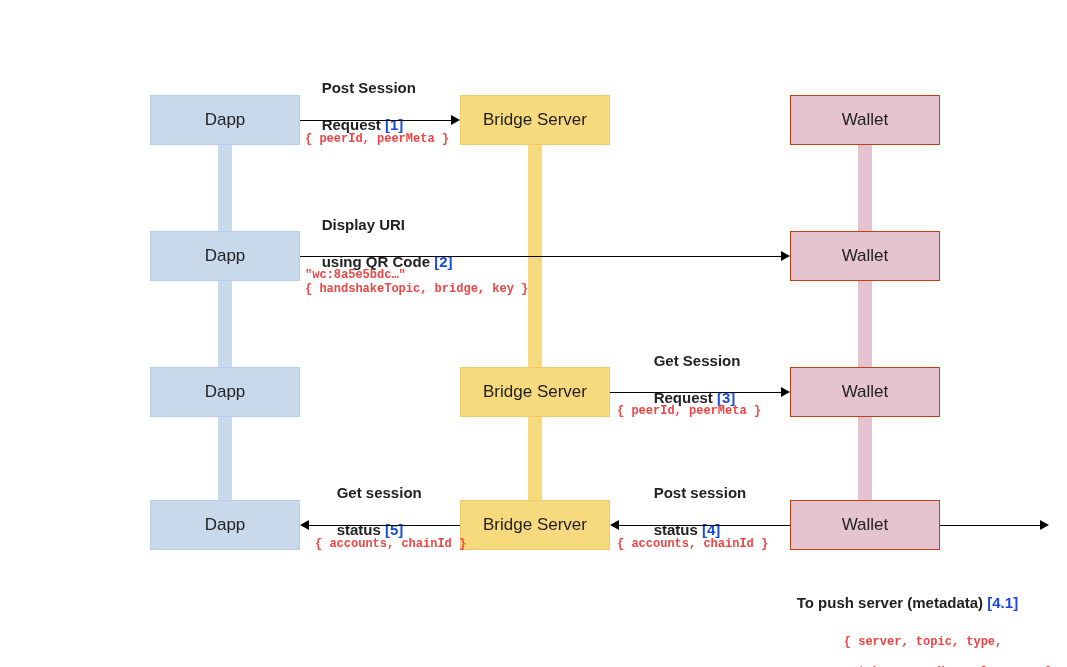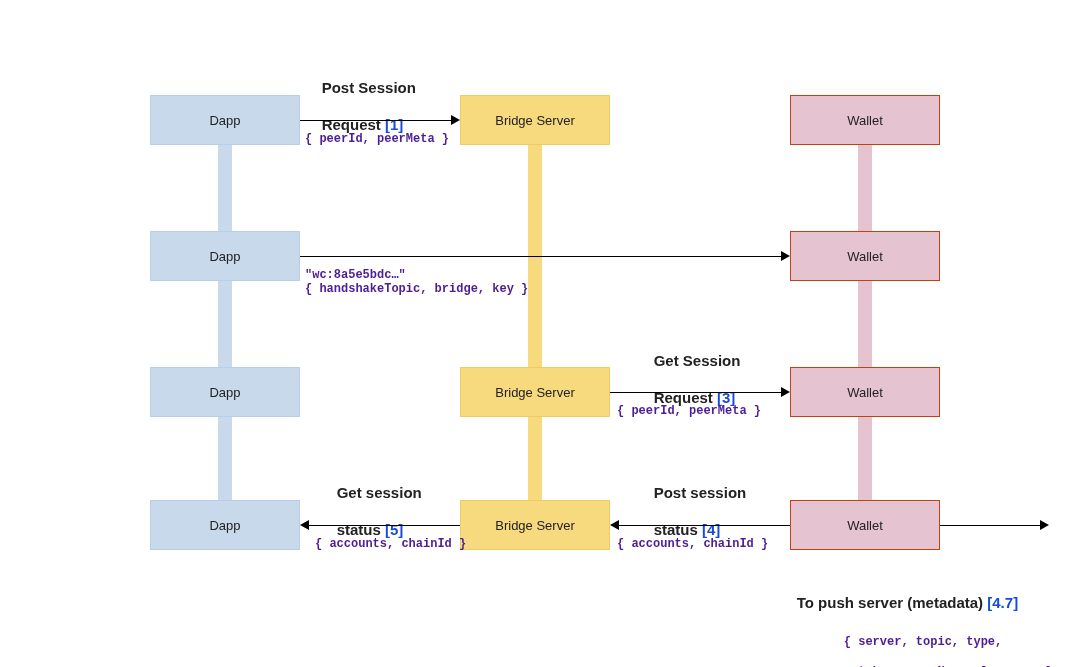--- a/index.html
+++ b/index.html
@@ -17,21 +17,21 @@
     width: 1067px;
     height: 667px;
   }
   .box {
     position: absolute;
     width: 150px;
     height: 50px;
     display: flex;
     align-items: center;
     justify-content: center;
-    font-size: 13px;
+    font-size: 17px;
     box-sizing: border-box;
   }
   .dapp   { background: #c8d9ec; border: 1px solid #b9cee6; }
   .bridge { background: #f7d97e; border: 1px solid #eecb65; }
   .wallet { background: #e6c3d0; border: 1px solid #c2410c; }
 
   .lifeline { position: absolute; width: 14px; }
   .life-dapp   { background: #c8d9ec; }
   .life-bridge { background: #f7d97e; }
   .life-wallet { background: #e6c3d0; }
@@ -61,21 +61,21 @@
     line-height: 1.25;
     white-space: pre;
     font-weight: bold;
   }
   .step {
     color: #1a4bd8;
   }
   .mono {
     font-family: "Courier New", Courier, monospace;
     font-size: 12px;
-    color: #4c1d95;
+    color: #ef4444;
   }
   .italic { font-style: italic; }
 </style>
 </head>
 <body>
 
 <div class="diagram">
 
   <div class="lifeline life-dapp" style="left:218px; top:145px; height:355px;"></div>
   <div class="lifeline life-bridge" style="left:528px; top:145px; height:355px;"></div>
@@ -89,20 +89,24 @@
     <span>Post Session</span><br>
     <span>Request </span><span class="step">[1]</span>
   </div>
   <div class="arrow-line" style="left:300px; top:120px; width:151px;"></div>
   <div class="arrow-head-right" style="left:451px; top:115px;"></div>
   <div class="label mono" style="left:305px; top:132px;">{ peerId, peerMeta }</div>
 
   <div class="box dapp" style="left:150px; top:231px;">Dapp</div>
   <div class="box wallet" style="left:790px; top:231px;">Wallet</div>
 
+  <div class="label" style="left:305px; top:197px;">
+    <span>Display URI</span><br>
+    <span>using QR Code </span><span class="step">[2]</span>
+  </div>
   <div class="arrow-line" style="left:300px; top:256px; width:481px;"></div>
   <div class="arrow-head-right" style="left:781px; top:251px;"></div>
   <div class="label mono" style="left:305px; top:268px;">"wc:8a5e5bdc…"</div>
   <div class="label mono" style="left:305px; top:282px;">{ handshakeTopic, bridge, key }</div>
 
   <div class="box dapp" style="left:150px; top:367px;">Dapp</div>
   <div class="box bridge" style="left:460px; top:367px;">Bridge Server</div>
   <div class="box wallet" style="left:790px; top:367px;">Wallet</div>
 
   <div class="label" style="left:637px; top:333px;">
@@ -130,20 +134,20 @@
     <span>status </span><span class="step">[5]</span>
   </div>
   <div class="arrow-line" style="left:309px; top:525px; width:151px;"></div>
   <div class="arrow-head-left" style="left:300px; top:520px;"></div>
   <div class="label mono" style="left:315px; top:537px;">{ accounts, chainId }</div>
 
   <div class="arrow-line" style="left:940px; top:525px; width:100px;"></div>
   <div class="arrow-head-right" style="left:1040px; top:520px;"></div>
 
   <div class="label" style="left:780px; top:575px;">
-    <span>To push server (metadata) </span><span class="step">[4.7]</span><br>
+    <span>To push server (metadata) </span><span class="step">[4.1]</span><br>
   </div>
   <div class="label mono" style="left:815px; top:620px;">
     <span>{ server, topic, type,</span><br>
     <span>  token, peerName, language }</span>
   </div>
 
 </div>
 
 </body></html>

